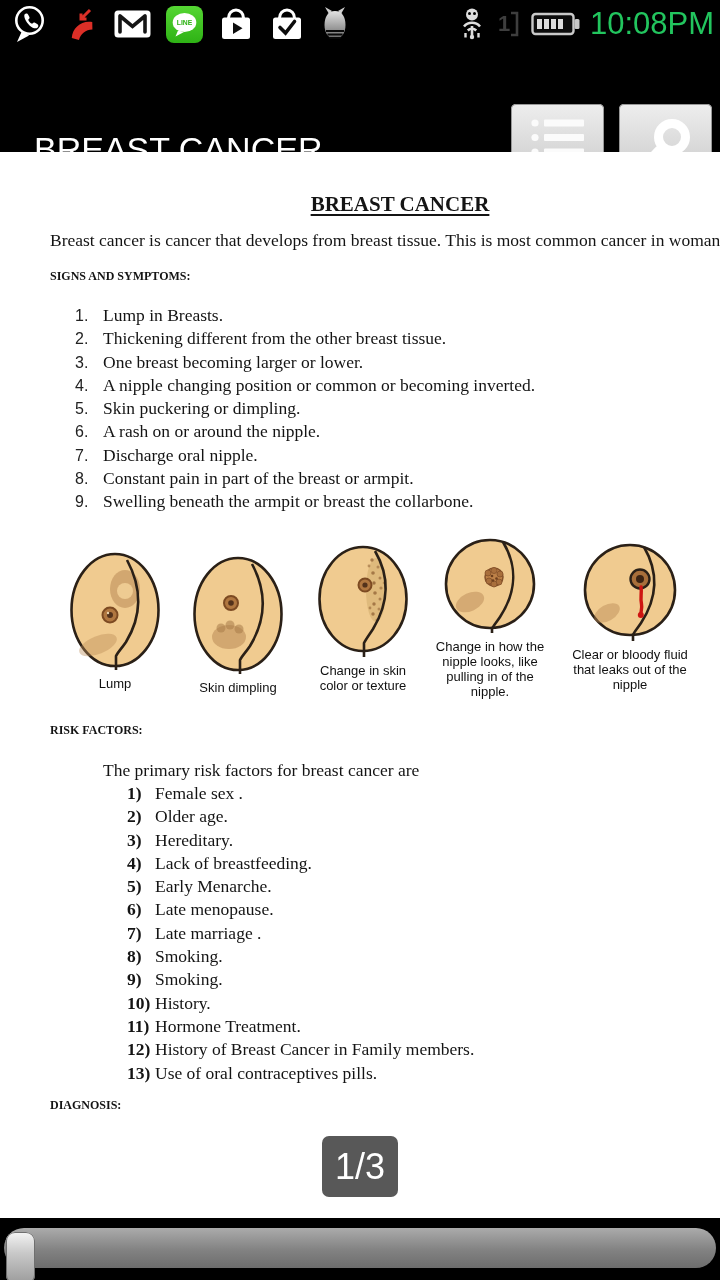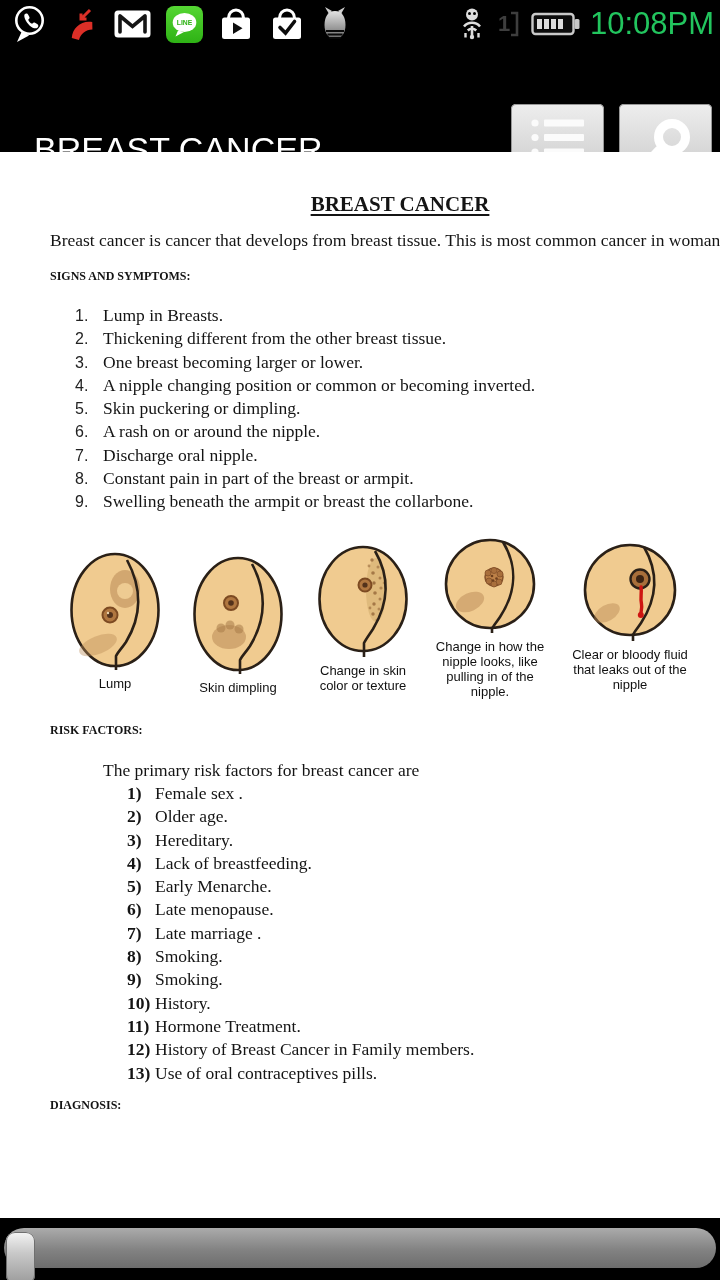--- a/index.html
+++ b/index.html
@@ -286,20 +286,21 @@
         <div class="rrow"><span class="rnum">10)</span><span>History.</span></div>
         <div class="rrow"><span class="rnum">11)</span><span>Hormone Treatment.</span></div>
         <div class="rrow"><span class="rnum">12)</span><span>History of Breast Cancer in Family members.</span></div>
         <div class="rrow"><span class="rnum">13)</span><span>Use of oral contraceptives pills.</span></div>
       </div>
 
       <div class="sec-heading h-diagnosis">DIAGNOSIS:</div>
     </div>
   </div>
 
+  <div class="pager">1/3</div>
 
   <div class="bottom-bar">
     <div class="hscroll-track">
       <div class="hscroll-thumb"></div>
     </div>
   </div>
 
 </div>
 
 </body></html>

